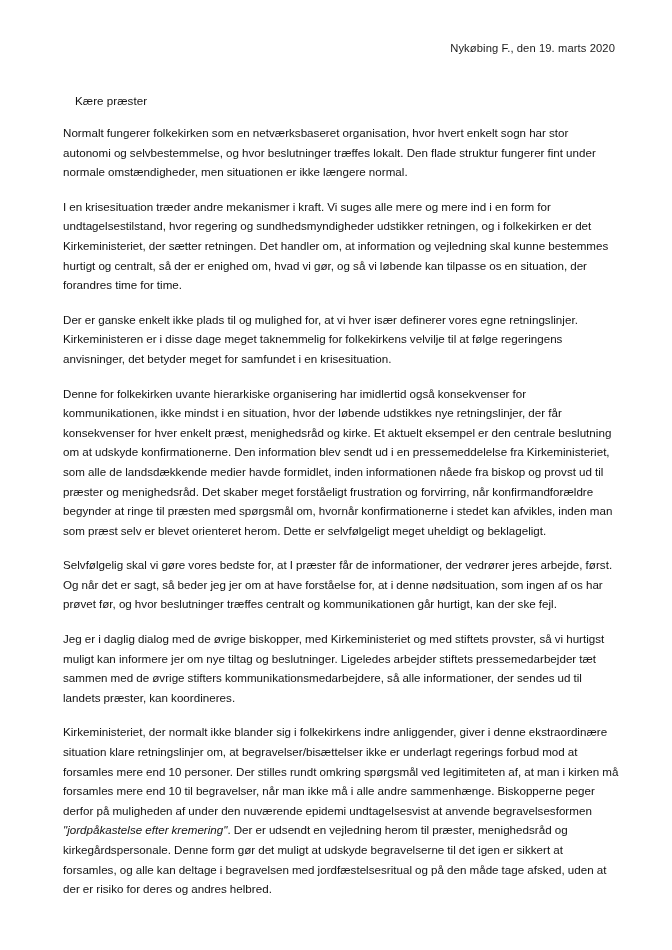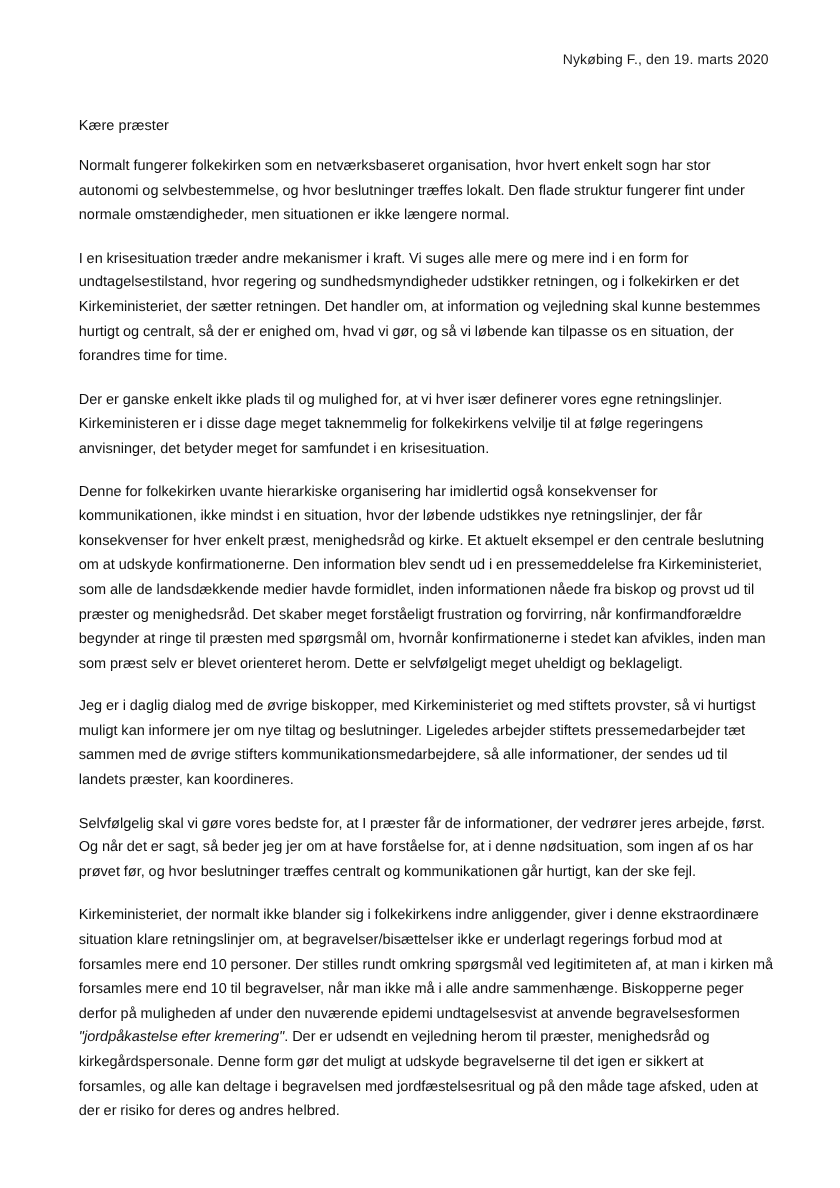--- a/index.html
+++ b/index.html
@@ -37,21 +37,21 @@
   }
   .body-block {
     position: absolute;
     left: 63px;
     top: 93px;
     width: 556px;
   }
   .salutation {
     font-size: 11.6px;
     line-height: 16px;
-    margin: 0 0 14px 0;
+    margin: 0 0 14px 12px;
     color: #111111;
     letter-spacing: 0.05px;
   }
   p.para {
     font-size: 11.6px;
     line-height: 19.6px;
     margin: 0 0 15px 0;
     color: #111111;
     text-align: left;
     letter-spacing: 0.02px;
@@ -77,20 +77,20 @@
 
 
     <p class="para">Normalt fungerer folkekirken som en netværksbaseret organisation, hvor hvert enkelt sogn har stor autonomi og selvbestemmelse, og hvor beslutninger træffes lokalt. Den flade struktur fungerer fint under normale omstændigheder, men situationen er ikke længere normal.</p>
 
     <p class="para">I en krisesituation træder andre mekanismer i kraft. Vi suges alle mere og mere ind i en form for undtagelsestilstand, hvor regering og sundhedsmyndigheder udstikker retningen, og i folkekirken er det Kirkeministeriet, der sætter retningen. Det handler om, at information og vejledning skal kunne bestemmes hurtigt og centralt, så der er enighed om, hvad vi gør, og så vi løbende kan tilpasse os en situation, der forandres time for time.</p>
 
     <p class="para">Der er ganske enkelt ikke plads til og mulighed for, at vi hver især definerer vores egne retningslinjer. Kirkeministeren er i disse dage meget taknemmelig for folkekirkens velvilje til at følge regeringens anvisninger, det betyder meget for samfundet i en krisesituation.</p>
 
     <p class="para">Denne for folkekirken uvante hierarkiske organisering har imidlertid også konsekvenser for kommunikationen, ikke mindst i en situation, hvor der løbende udstikkes nye retningslinjer, der får konsekvenser for hver enkelt præst, menighedsråd og kirke. Et aktuelt eksempel er den centrale beslutning om at udskyde konfirmationerne. Den information blev sendt ud i en pressemeddelelse fra Kirkeministeriet, som alle de landsdækkende medier havde formidlet, inden informationen nåede fra biskop og provst ud til præster og menighedsråd. Det skaber meget forståeligt frustration og forvirring, når konfirmandforældre begynder at ringe til præsten med spørgsmål om, hvornår konfirmationerne i stedet kan afvikles, inden man som præst selv er blevet orienteret herom. Dette er selvfølgeligt meget uheldigt og beklageligt.</p>
 
+    <p class="para">Selvfølgelig skal vi gøre vores bedste for, at I præster får de informationer, der vedrører jeres arbejde, først. Og når det er sagt, så beder jeg jer om at have forståelse for, at i denne nødsituation, som ingen af os har prøvet før, og hvor beslutninger træffes centralt og kommunikationen går hurtigt, kan der ske fejl.</p>
+
     <p class="para">Jeg er i daglig dialog med de øvrige biskopper, med Kirkeministeriet og med stiftets provster, så vi hurtigst muligt kan informere jer om nye tiltag og beslutninger. Ligeledes arbejder stiftets pressemedarbejder tæt sammen med de øvrige stifters kommunikationsmedarbejdere, så alle informationer, der sendes ud til landets præster, kan koordineres.</p>
-
-    <p class="para">Selvfølgelig skal vi gøre vores bedste for, at I præster får de informationer, der vedrører jeres arbejde, først. Og når det er sagt, så beder jeg jer om at have forståelse for, at i denne nødsituation, som ingen af os har prøvet før, og hvor beslutninger træffes centralt og kommunikationen går hurtigt, kan der ske fejl.</p>
 
     <p class="para"><span>Kirkeministeriet, der normalt ikke blander sig i folkekirkens indre anliggender, giver i denne ekstraordinære situation klare retningslinjer om, at begravelser/bisættelser ikke er underlagt regerings forbud mod at forsamles mere end 10 personer. Der stilles rundt omkring spørgsmål ved legitimiteten af, at man i kirken må forsamles mere end 10 til begravelser, når man ikke må i alle andre sammenhænge. Biskopperne peger derfor på muligheden af under den nuværende epidemi undtagelsesvist at anvende begravelsesformen </span><span class="quoted-italic">"jordpåkastelse efter kremering"</span><span>. Der er udsendt en vejledning herom til præster, menighedsråd og kirkegårdspersonale. Denne form gør det muligt at udskyde begravelserne til det igen er sikkert at forsamles, og alle kan deltage i begravelsen med jordfæstelsesritual og på den måde tage afsked, uden at der er risiko for deres og andres helbred.</span></p>
 
   </div>
 </div>
 
 </body></html>

